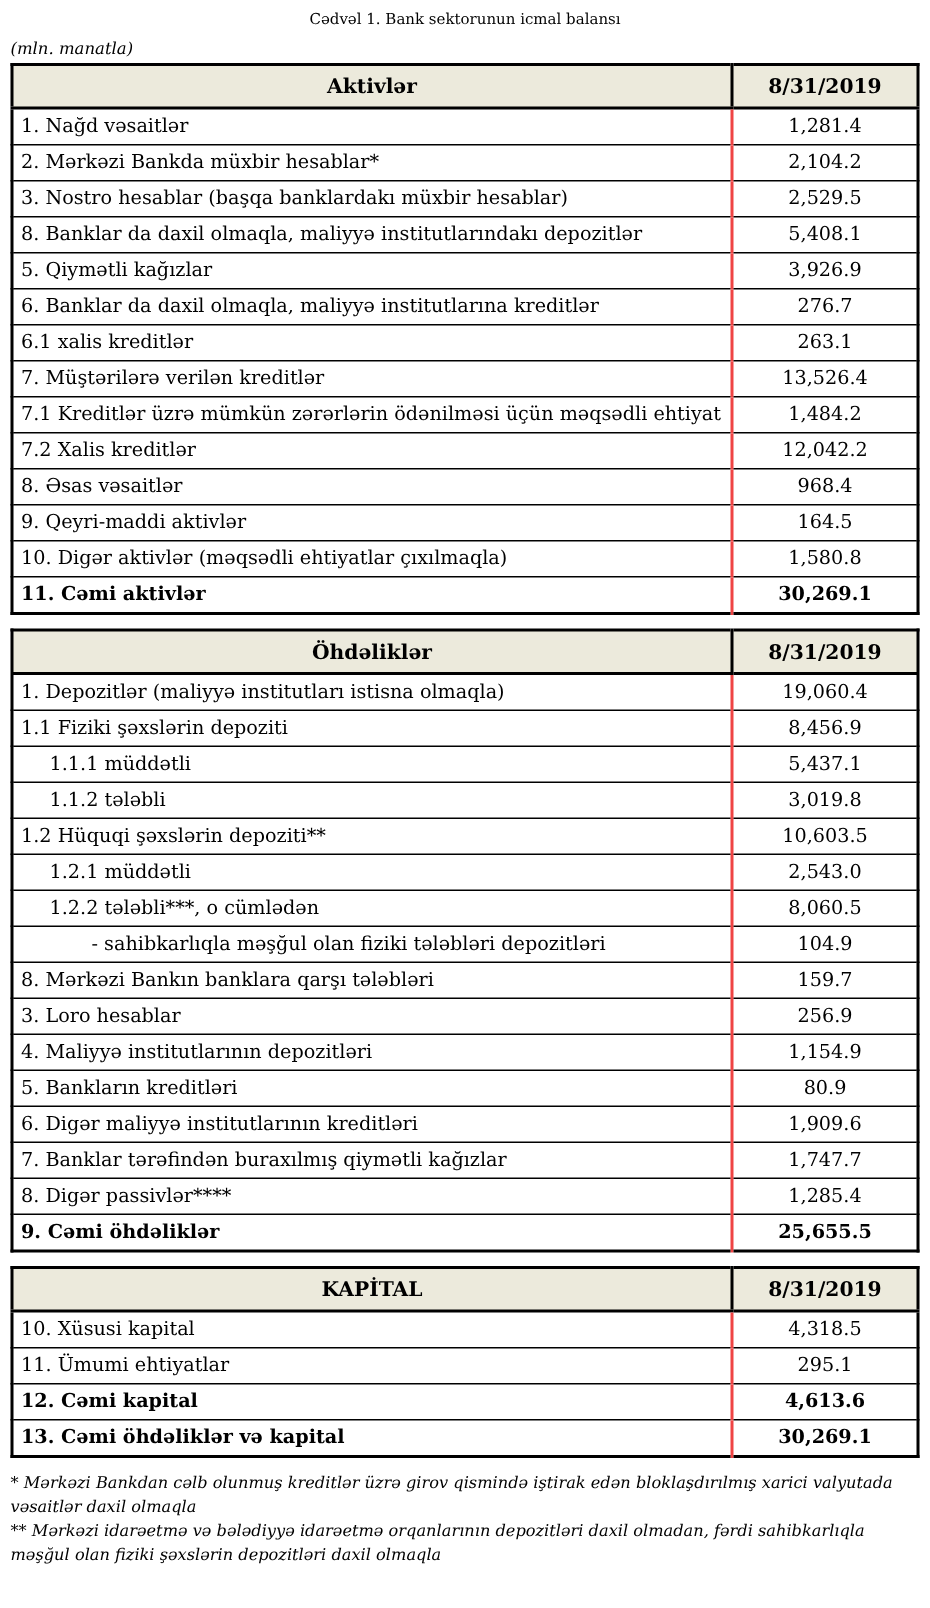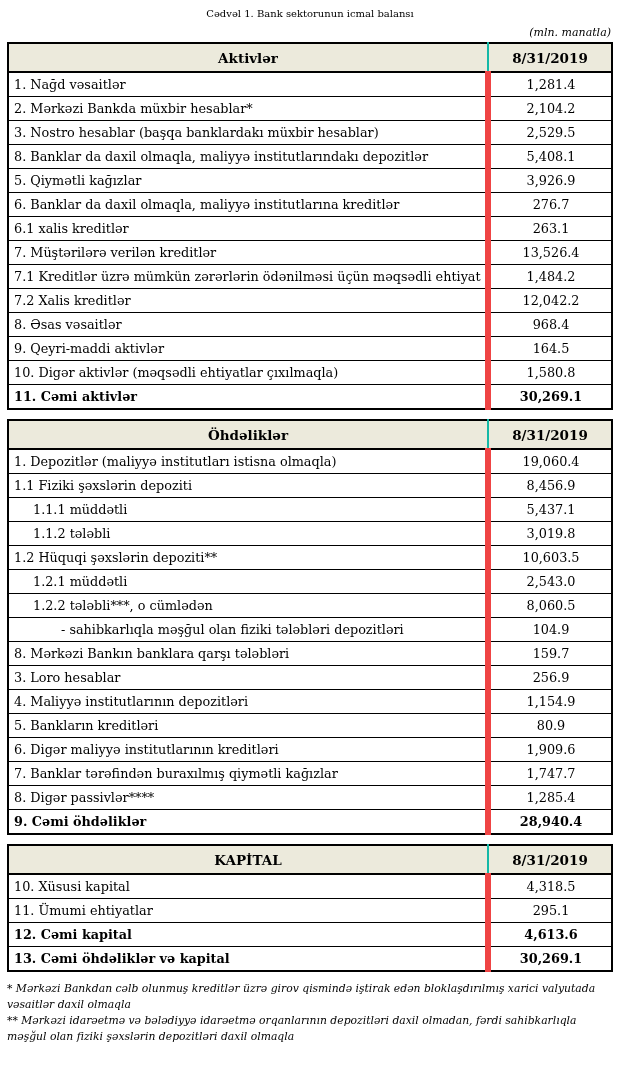--- a/index.html
+++ b/index.html
@@ -14,21 +14,21 @@
   }
   .page { padding: 6px 7px 0 7px; }
 
   .title {
     text-align: center;
     font-weight: normal;
     font-size: 10px;
     margin: 2px 0 7px 0;
   }
   .unit-note {
-    text-align: right;
+    text-align: left;
     font-style: italic;
     font-size: 11px;
     margin: 0 2px 3px 0;
   }
 
   table.tbl {
     width: 100%;
     border-collapse: collapse;
     border: 2px solid #000;
     margin-bottom: 9px;
@@ -39,33 +39,33 @@
   .tbl th {
     background: #ECEADC;
     border: 1px solid #000;
     border-bottom: 2px solid #000;
     font-size: 13.5px;
     font-weight: bold;
     height: 25px;
     padding: 1px 0;
     text-align: center;
   }
-  .tbl th.value-h { border-left: 2px solid #14b8a6; }
+  .tbl th.value-h { border-left: 2px solid #000000; }
 
   .tbl td {
     border: 1px solid #000;
     font-size: 12.8px;
     height: 21px;
     padding: 1px 4px 1px 5px;
     text-align: left;
     overflow: hidden;
     white-space: nowrap;
   }
   .tbl td.value {
-    border-left: 6px solid #ef4444;
+    border-left: 2px solid #ef4444;
     text-align: center;
     padding: 1px 2px;
   }
   .tbl tr.bold td { font-weight: bold; }
   .tbl td.indent-1 { padding-left: 24px; }
   .tbl td.indent-2 { padding-left: 52px; }
 
   .footnotes {
     font-style: italic;
     font-size: 10.8px;
@@ -220,21 +220,21 @@
         <tr>
           <td class="label">7. Banklar tərəfindən buraxılmış qiymətli kağızlar</td>
           <td class="value">1,747.7</td>
         </tr>
         <tr>
           <td class="label">8. Digər passivlər****</td>
           <td class="value">1,285.4</td>
         </tr>
         <tr class="bold">
           <td class="label">9. Cəmi öhdəliklər</td>
-          <td class="value">28,940.4</td>
+          <td class="value">25,655.5</td>
         </tr>
       </tbody>
   </table>
 
   <table class="tbl">
     <colgroup>
         <col class="c1">
         <col class="c2">
       </colgroup>
     <thead>

